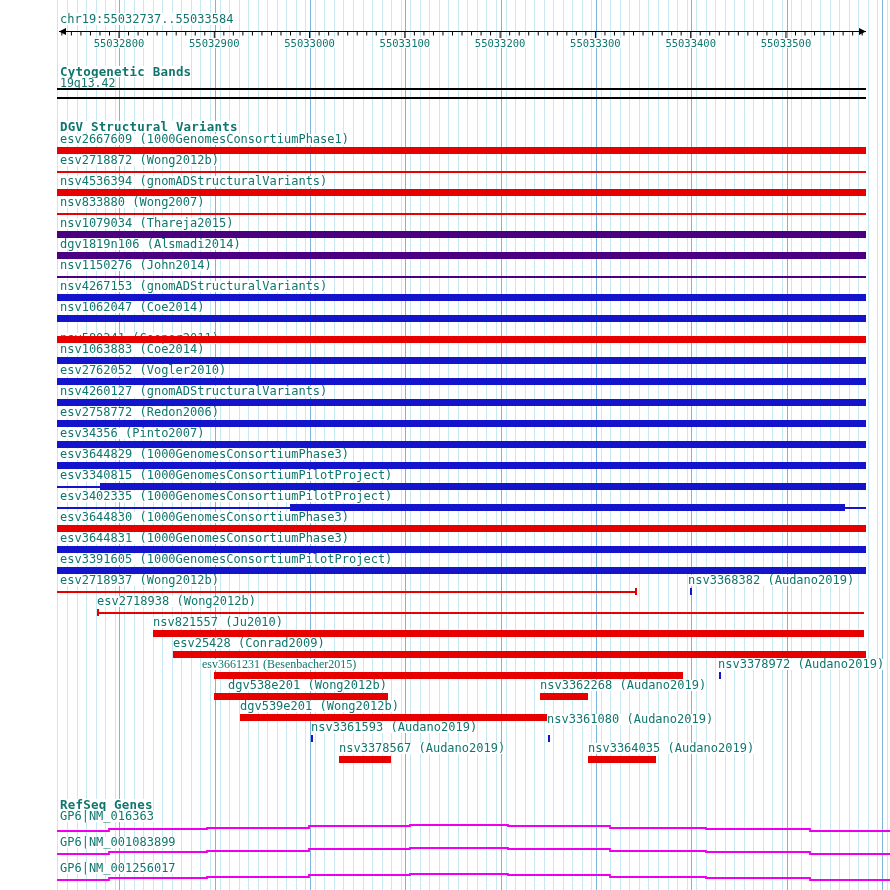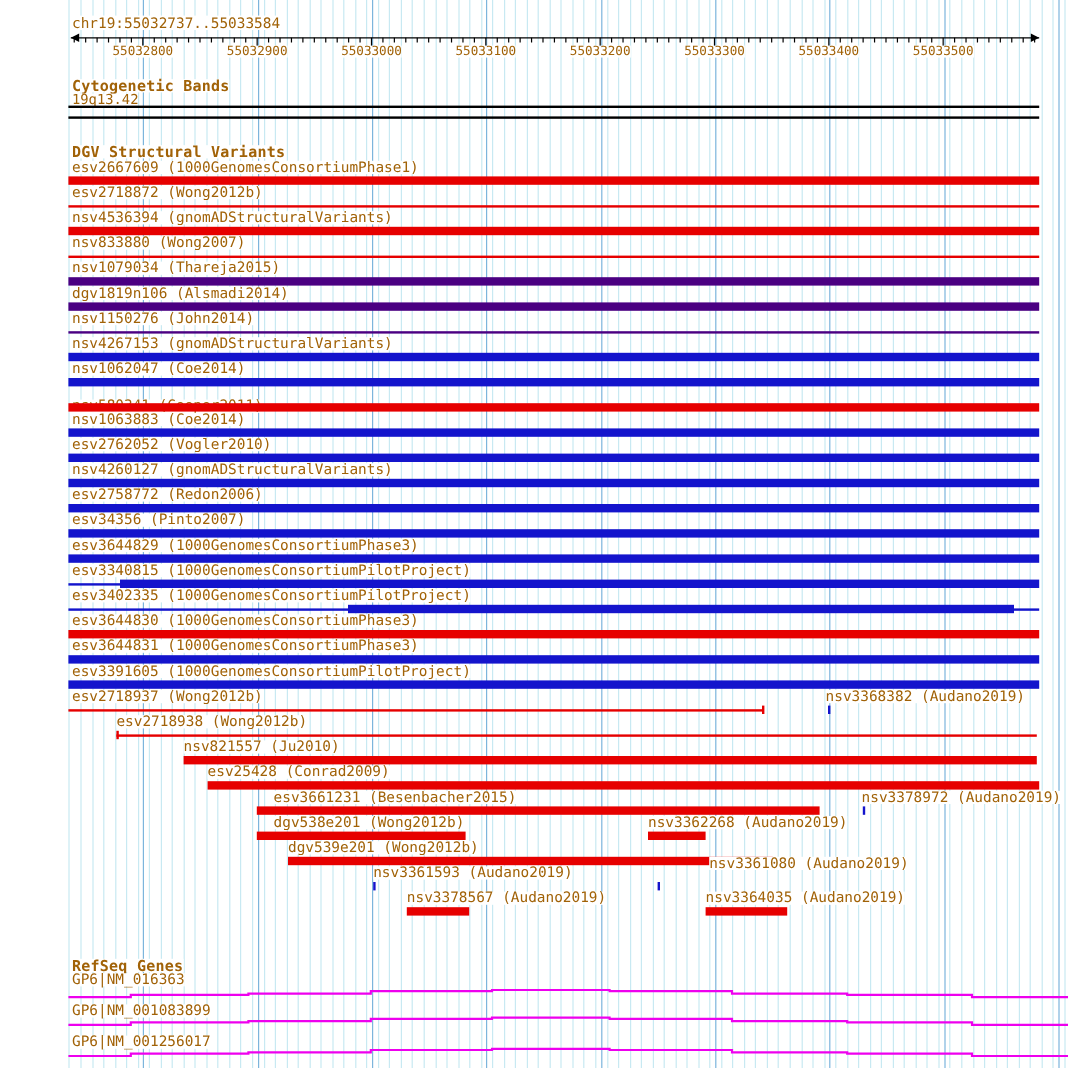--- a/index.html
+++ b/index.html
@@ -1,17 +1,17 @@
 <!DOCTYPE html>
 <html><head>
 <meta charset="utf-8">
 <style>
   html,body{margin:0;padding:0;background:#fff;}
   .stage{position:relative;width:890px;height:890px;background:#ffffff;overflow:hidden;
-         font-family:"DejaVu Sans Mono",monospace;color:#a16207;}
+         font-family:"DejaVu Sans Mono",monospace;color:#0f766e;}
   .gl{position:absolute;top:0;height:890px;width:1px;}
   .locus{position:absolute;left:60px;top:13px;font-size:12px;line-height:12px;background:#fff;white-space:pre;}
   .sec-title{position:absolute;left:60px;font-size:12.5px;font-weight:bold;line-height:11px;letter-spacing:.2px;background:#fff;white-space:pre;}
   .band-label{position:absolute;left:60px;top:78px;font-size:11.5px;line-height:11px;background:#fff;white-space:pre;}
   .hline{position:absolute;left:57px;width:809px;height:2px;background:#000;}
   .vlabel{position:absolute;font-size:12px;line-height:11px;background:#fff;white-space:pre;}
   .bar{position:absolute;}
   .mark{position:absolute;width:2px;height:7px;}
   .tick-label{position:absolute;top:38px;font-size:10.5px;line-height:10px;background:#fff;transform:translateX(-50%);white-space:pre;}
   svg.overlay{position:absolute;left:0;top:0;pointer-events:none;}
@@ -279,33 +279,33 @@
       <div class="mark" style="left: 635px; top: 588px; background: rgb(230, 0, 0);"></div>
       <div class="vlabel" style="left: 688px; top: 575px;">nsv3368382 (Audano2019)</div>
       <div class="mark" style="left: 690px; top: 588px; background: rgb(20, 20, 204);"></div>
       <div class="vlabel" style="left: 97px; top: 596px;">esv2718938 (Wong2012b)</div>
       <div class="bar" style="left: 97px; width: 767px; top: 612px; height: 2px; background: rgb(230, 0, 0);"></div>
       <div class="mark" style="left: 97px; top: 609px; background: rgb(230, 0, 0);"></div>
       <div class="vlabel" style="left: 153px; top: 617px;">nsv821557 (Ju2010)</div>
       <div class="bar" style="left: 153px; width: 711px; top: 630px; height: 7px; background: rgb(230, 0, 0);"></div>
       <div class="vlabel" style="left: 173px; top: 638px;">esv25428 (Conrad2009)</div>
       <div class="bar" style="left: 173px; width: 693px; top: 651px; height: 7px; background: rgb(230, 0, 0);"></div>
-      <div class="vlabel" style="left: 228px; top: 659px;">esv3661231 (Besenbacher2015)</div>
+      <div class="vlabel" style="left: 202px; top: 659px; font-family: Liberation Serif, serif;">esv3661231 (Besenbacher2015)</div>
       <div class="bar" style="left: 214px; width: 469px; top: 672px; height: 7px; background: rgb(230, 0, 0);"></div>
       <div class="vlabel" style="left: 718px; top: 659px;">nsv3378972 (Audano2019)</div>
       <div class="mark" style="left: 719px; top: 672px; background: rgb(20, 20, 204);"></div>
       <div class="vlabel" style="left: 228px; top: 680px;">dgv538e201 (Wong2012b)</div>
       <div class="bar" style="left: 214px; width: 174px; top: 693px; height: 7px; background: rgb(230, 0, 0);"></div>
       <div class="vlabel" style="left: 540px; top: 680px;">nsv3362268 (Audano2019)</div>
       <div class="bar" style="left: 540px; width: 48px; top: 693px; height: 7px; background: rgb(230, 0, 0);"></div>
       <div class="vlabel" style="left: 240px; top: 701px;">dgv539e201 (Wong2012b)</div>
       <div class="bar" style="left: 240px; width: 404px; top: 714px; height: 7px; background: rgb(230, 0, 0);"></div>
       <div class="vlabel" style="left: 311px; top: 722px;">nsv3361593 (Audano2019)</div>
       <div class="mark" style="left: 311px; top: 735px; background: rgb(20, 20, 204);"></div>
-      <div class="vlabel" style="left: 547px; top: 714px; margin-left: 44px;">nsv3361080 (Audano2019)</div>
+      <div class="vlabel" style="left: 547px; top: 714px;">nsv3361080 (Audano2019)</div>
       <div class="mark" style="left: 548px; top: 735px; background: rgb(20, 20, 204);"></div>
       <div class="vlabel" style="left: 339px; top: 743px;">nsv3378567 (Audano2019)</div>
       <div class="bar" style="left: 339px; width: 52px; top: 756px; height: 7px; background: rgb(230, 0, 0);"></div>
       <div class="vlabel" style="left: 588px; top: 743px;">nsv3364035 (Audano2019)</div>
       <div class="bar" style="left: 588px; width: 68px; top: 756px; height: 7px; background: rgb(230, 0, 0);"></div>
     </div>
 
   <div class="sec-title" style="top:799px">RefSeq Genes</div>
   <div id="refseq-rows">
       <div class="vlabel" style="left: 60px; top: 811px;">GP6|NM_016363</div>

